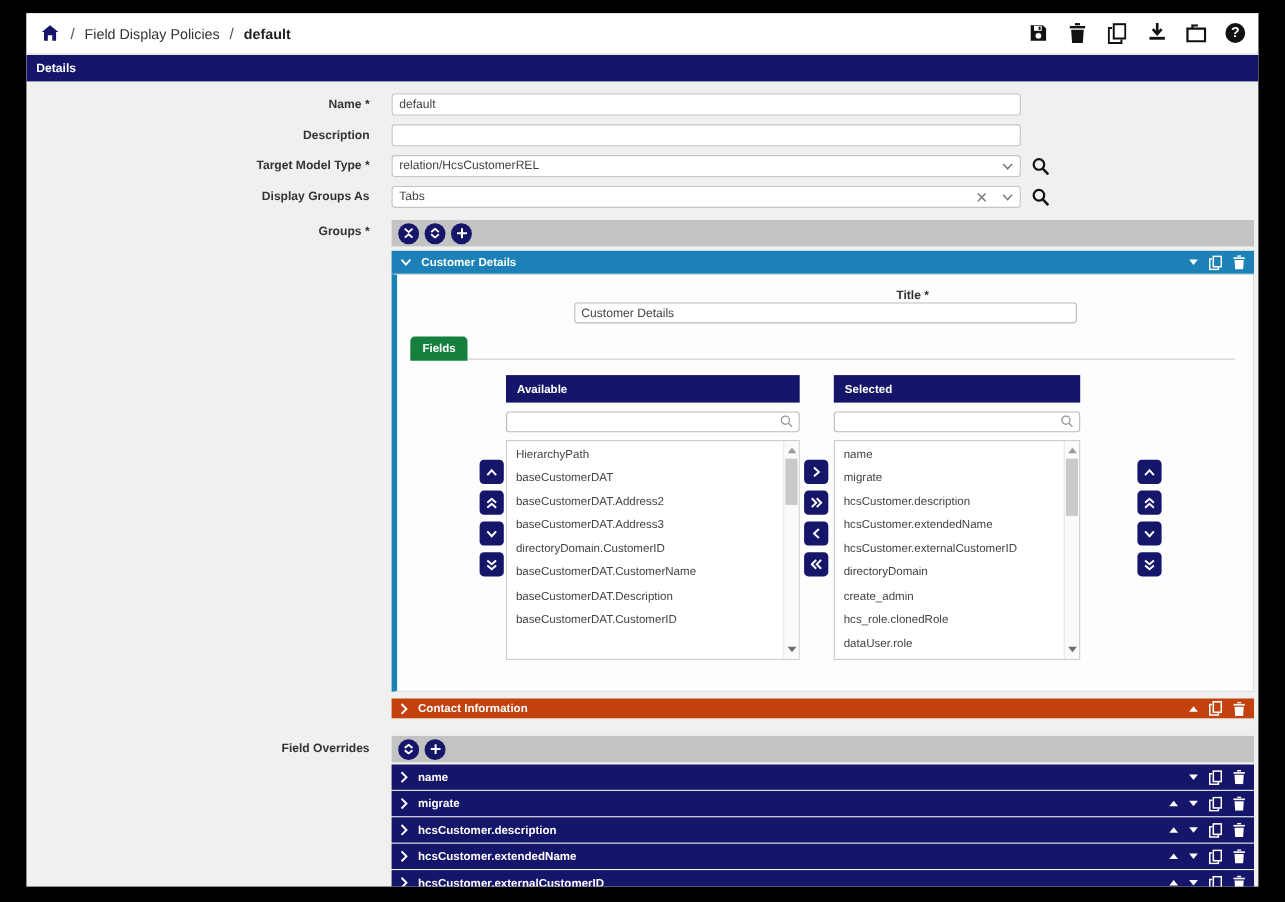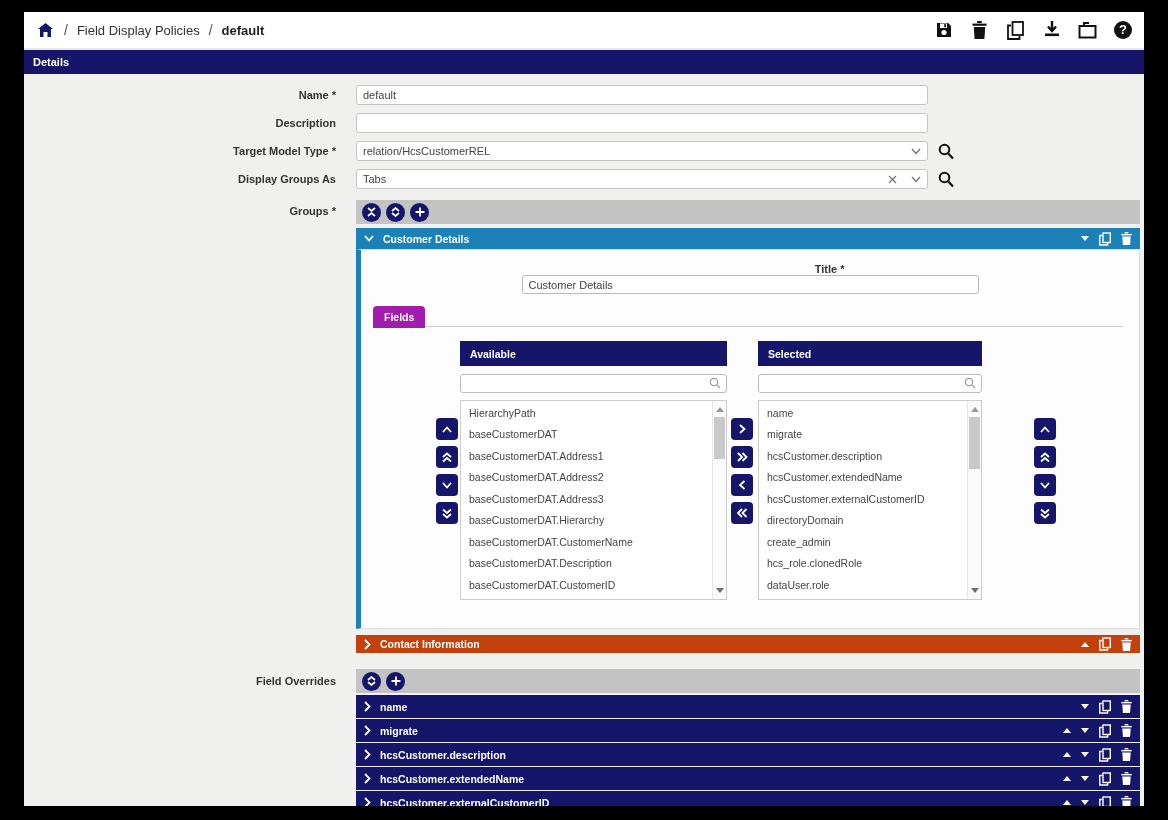--- a/index.html
+++ b/index.html
@@ -49,21 +49,21 @@
   .tri-up{border-left:4px solid transparent;border-right:4px solid transparent;border-bottom:5px solid #fff;}
   .tri-down{border-left:4px solid transparent;border-right:4px solid transparent;border-top:5px solid #fff;}
 
   .gbody{background:#fdfdfd;border:1px solid #dcdcdc;border-left:5px solid #1b81b7;padding:13px 0 16px 0;}
   .trow{display:flex;align-items:center;flex-direction:column;}
   .tlabel{width:206px;min-width:206px;text-align:right;margin-right:17px;font-size:11px;font-weight:700;color:#333;}
   .tinput2{width:443px;height:15px;border:1px solid #bbb;border-radius:3px;font-family:"Liberation Sans",sans-serif;
            font-size:11px;color:#444;padding:1px 6px;outline:none;}
 
   .fieldset{margin:32px 16px 0 12px;border-top:1px solid #ccc;position:relative;height:285px;}
-  .fields-tab{position:absolute;left:0;top:-21px;background:#a21caf;color:#fff;font-size:10.5px;font-weight:700;
+  .fields-tab{position:absolute;left:0;top:-21px;background:#15803d;color:#fff;font-size:10.5px;font-weight:700;
               padding:5px 11px;border-radius:4px 4px 0 0;cursor:pointer;}
 
   .dlpanel{position:absolute;top:14px;}
   .dlpanel.avail{left:87px;width:267px;}
   .dlpanel.sel{left:385px;width:224px;}
   .dlhead{height:25px;background:#151569;color:#fff;font-size:10.5px;font-weight:700;display:flex;align-items:center;
           padding-left:10px;}
   .dlsearch{position:relative;margin:7px 0;}
   .dlsearch input{width:100%;height:19px;border:1px solid #bbb;border-radius:3px;box-sizing:border-box;
                   font-family:"Liberation Sans",sans-serif;font-size:11px;color:#444;padding:0 22px 0 6px;outline:none;}
@@ -275,27 +275,26 @@
                     </svg>
                 </span>
               </div>
               <div class="listbox">
                 <div class="listitems">
 
                     <div class="listitem">HierarchyPath</div>
 
                     <div class="listitem">baseCustomerDAT</div>
 
-                    <div class="listitem">baseCustomerDAT.Address1</div>
 
                     <div class="listitem">baseCustomerDAT.Address2</div>
 
                     <div class="listitem">baseCustomerDAT.Address3</div>
 
-                    <div class="listitem">baseCustomerDAT.Hierarchy</div>
+                    <div class="listitem">directoryDomain.CustomerID</div>
 
                     <div class="listitem">baseCustomerDAT.CustomerName</div>
 
                     <div class="listitem">baseCustomerDAT.Description</div>
 
                     <div class="listitem">baseCustomerDAT.CustomerID</div>
                   </div>
                 <div class="sbar">
                   <span class="sb-up">
                       <span class="sb-tri-up"></span>

